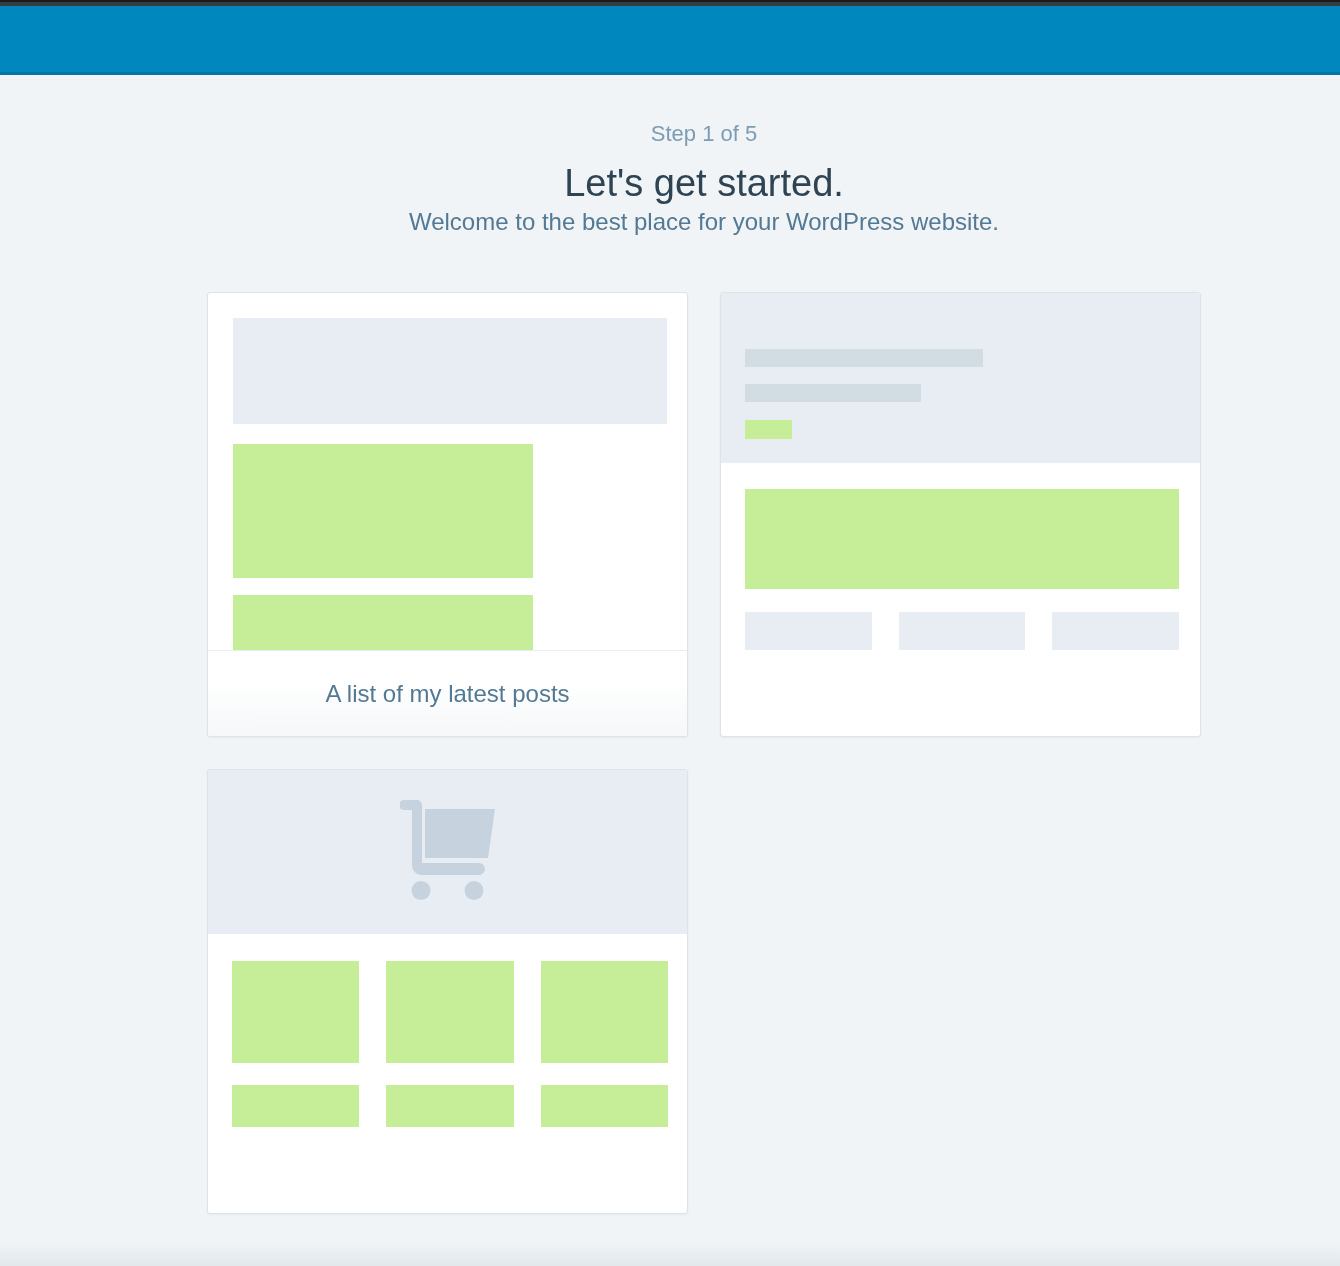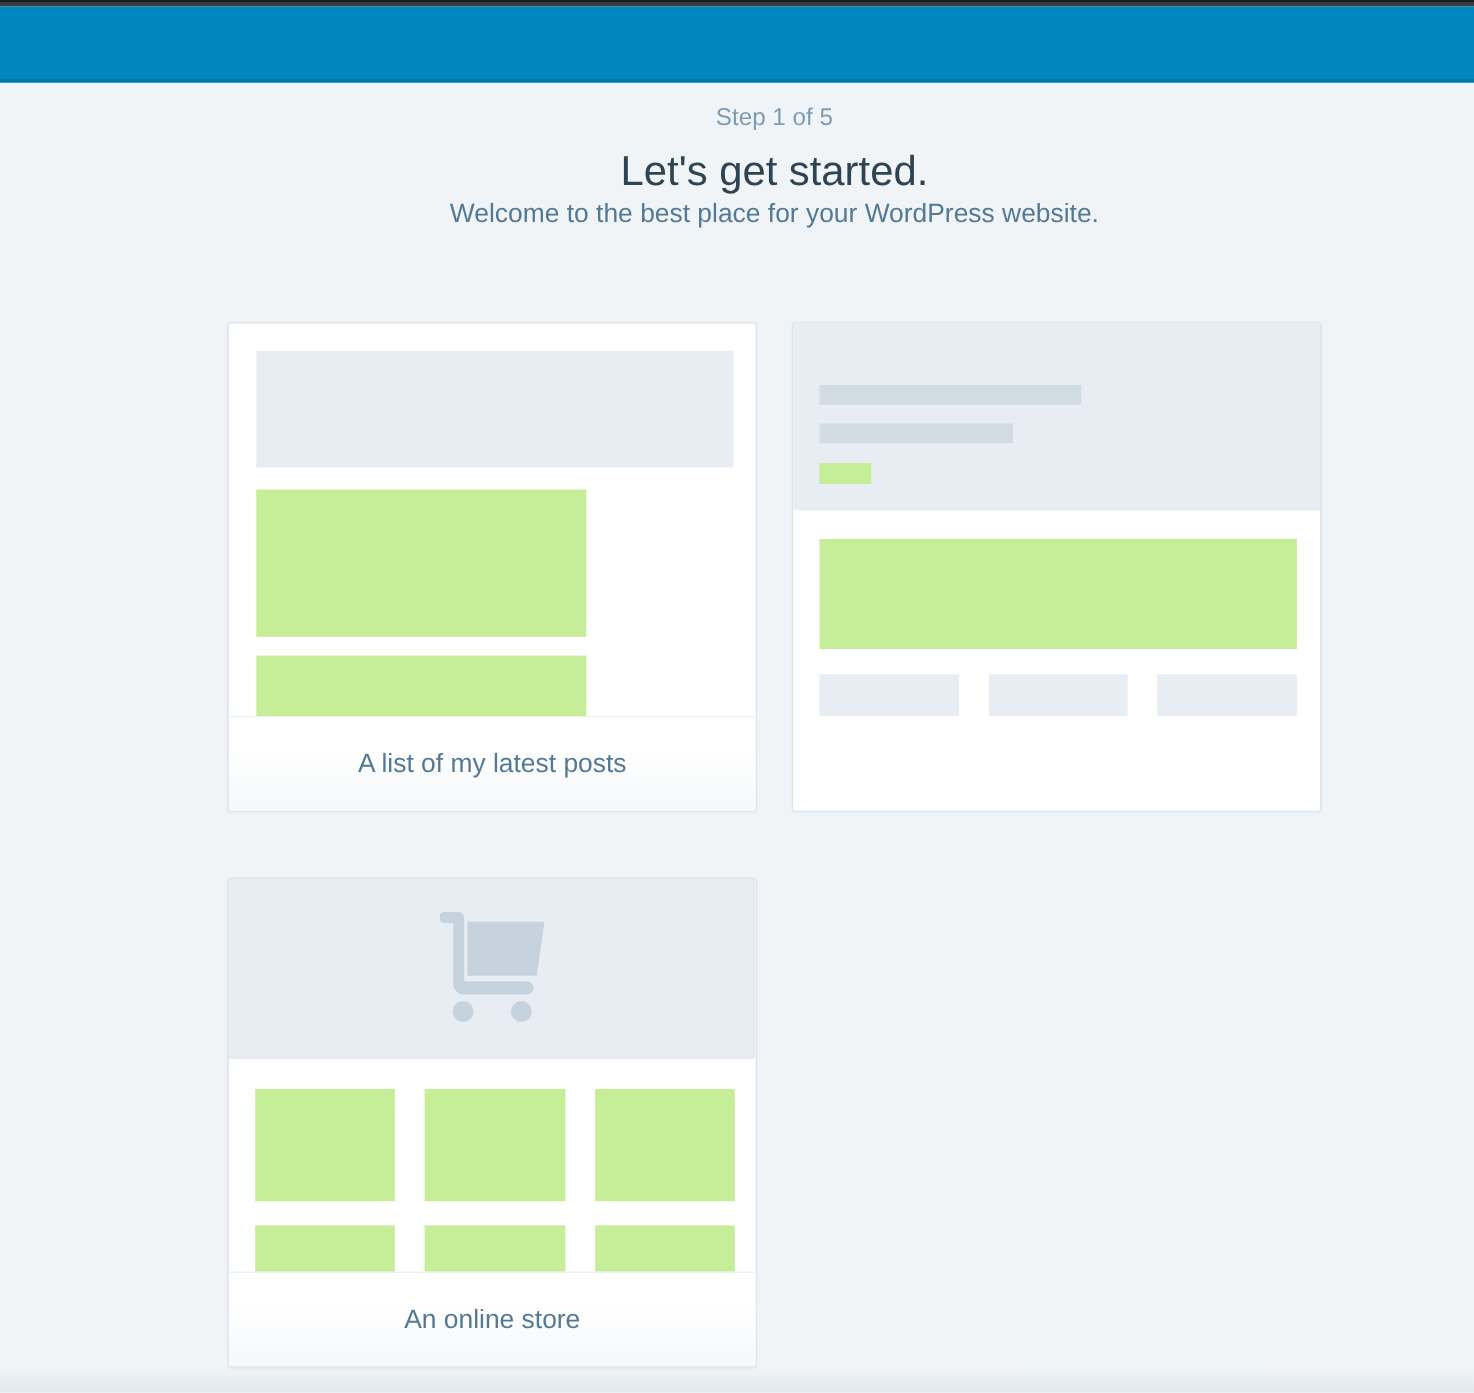--- a/index.html
+++ b/index.html
@@ -35,21 +35,21 @@
     height:69px;
     background:var(--masthead-blue);
     border-bottom:3px solid var(--masthead-border);
   }
   .content{
     width:994px;
     margin-left:207px;
     text-align:center;
   }
   .step-indicator{
-    margin-top:19px;
+    margin-top:46px;
     font-size:22px;
     line-height:26px;
     color:var(--step-text);
   }
   .page-title{
     margin-top:12px;
     font-size:38px;
     line-height:48px;
     font-weight:400;
     color:var(--title-text);
@@ -72,21 +72,20 @@
     height:445px;
     background:#fff;
     border:1px solid var(--card-border);
     border-radius:3px;
     box-shadow:0 1px 2px rgba(46,68,83,0.05);
     overflow:hidden;
     cursor:pointer;
     display:flex;
     flex-direction:column;
     text-align:left;
-    margin-top:28px;
   }
   .preview{
     height:357px;
     flex:none;
     overflow:hidden;
     position:relative;
   }
   .card-label{
     flex:1;
     border-top:1px solid var(--card-divider);
@@ -203,19 +202,18 @@
           <div class="mock-green"></div>
           <div class="mock-green"></div>
           <div class="mock-green"></div>
         </div>
         <div class="row second">
           <div class="mock-green"></div>
           <div class="mock-green"></div>
           <div class="mock-green"></div>
         </div>
       </div>
-      <div class="card-label">An online store</div>
     </div>
 
   </div>
 </div>
 
 <div class="page-fade"></div>
 
 </body></html>

